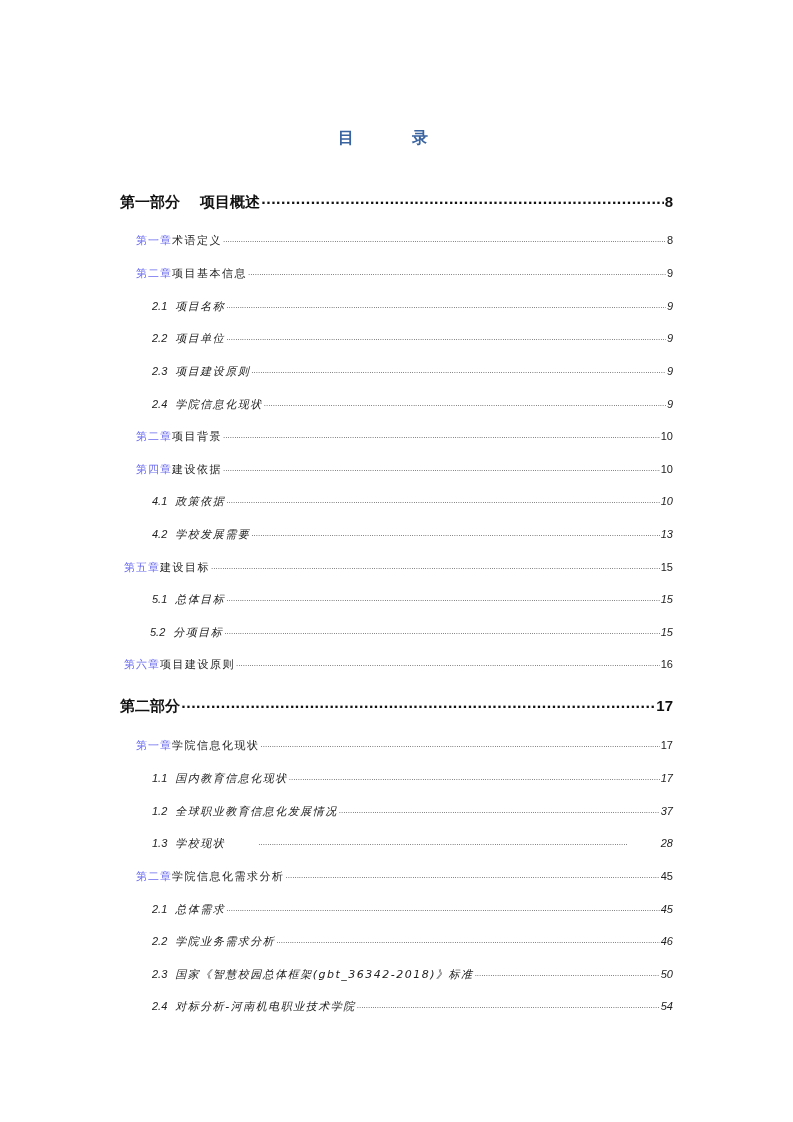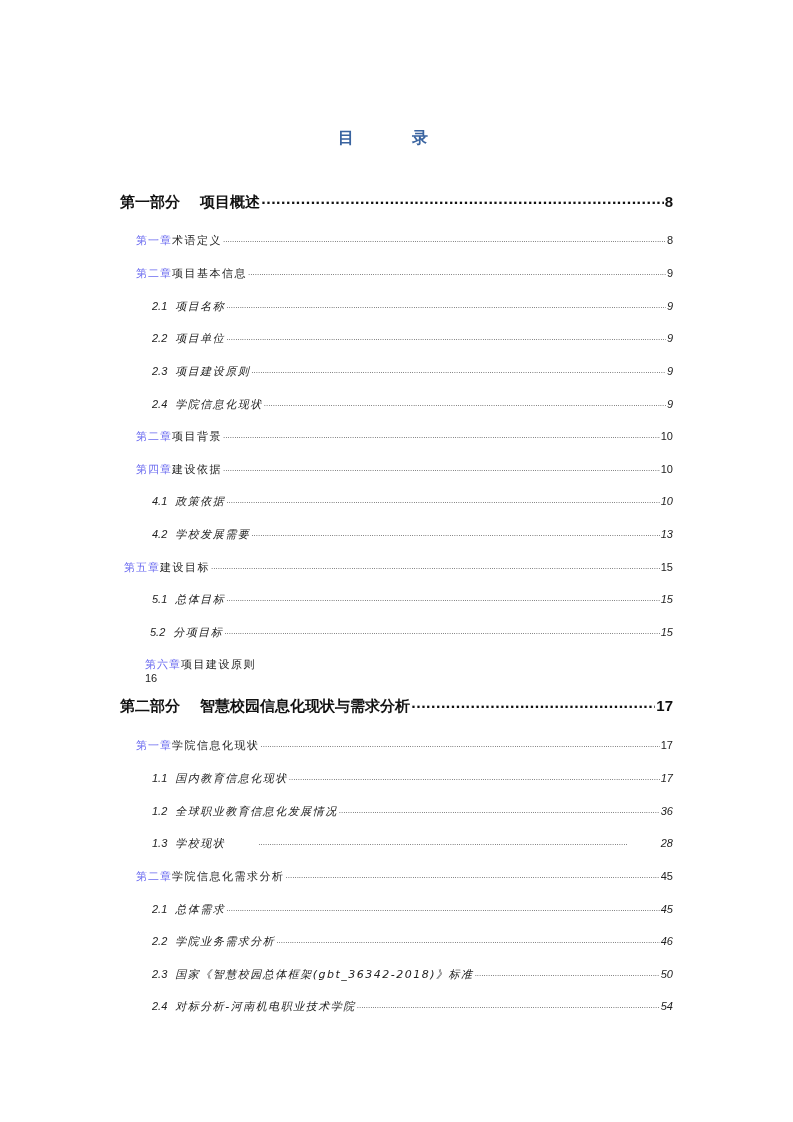--- a/index.html
+++ b/index.html
@@ -142,33 +142,32 @@
     <span class="num">15</span>
   </div>
   <div class="row section" style="top:625px;left:136px;margin-left:14px;">
     <span class="label">
         <span class="sn">5.2</span>
         <span class="sname">分项目标</span>
       </span>
     <span class="leader"></span>
     <span class="num">15</span>
   </div>
-  <div class="row chapter" style="top:657px;left:144px;flex-direction:column;">
+  <div class="row chapter" style="top:657px;left:124px;">
     <span class="label">
         <span class="ch">第六章</span>
         <span class="cname">项目建设原则</span>
       </span>
     <span class="leader"></span>
     <span class="num">16</span>
   </div>
 
   <div class="row part" style="top:696px;left:120px;">
     <span class="label">
         <span>第二部分</span>
-        <span class="pname">智慧校园信息化现状与需求分析</span>
       </span>
     <span class="leader"></span>
     <span class="num">17</span>
   </div>
   <div class="row chapter" style="top:738px;left:136px;">
     <span class="label">
         <span class="ch">第一章</span>
         <span class="cname">学院信息化现状</span>
       </span>
     <span class="leader"></span>
@@ -181,21 +180,21 @@
       </span>
     <span class="leader"></span>
     <span class="num">17</span>
   </div>
   <div class="row section" style="top:804px;left:152px;">
     <span class="label">
         <span class="sn">1.2</span>
         <span class="sname">全球职业教育信息化发展情况</span>
       </span>
     <span class="leader"></span>
-    <span class="num">36</span>
+    <span class="num">37</span>
   </div>
   <div class="row section" style="top:836px;left:152px;gap:32px;">
     <span class="label">
         <span class="sn">1.3</span>
         <span class="sname">学校现状</span>
       </span>
     <span class="leader"></span>
     <span class="num">28</span>
   </div>
   <div class="row chapter" style="top:869px;left:136px;">

